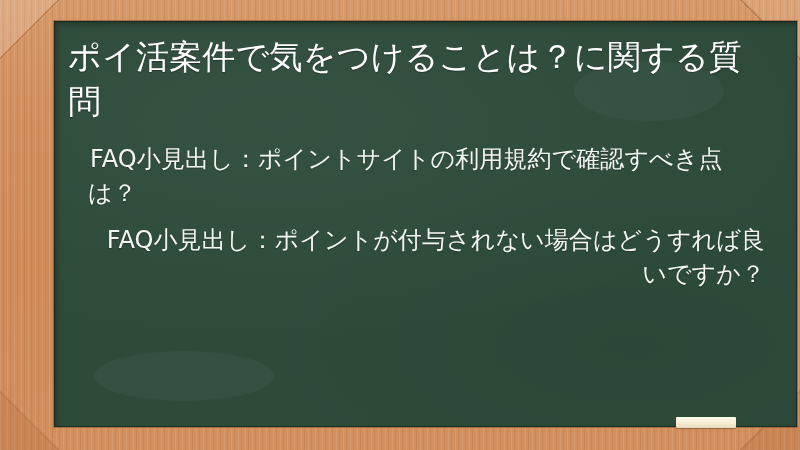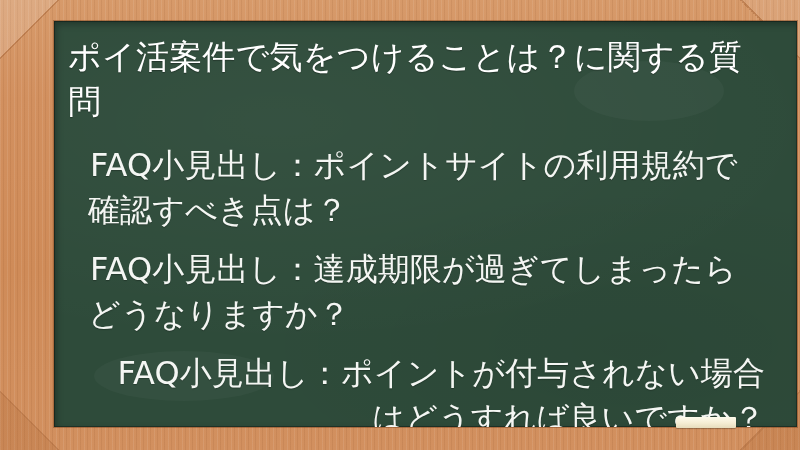--- a/index.html
+++ b/index.html
@@ -86,21 +86,21 @@
   }
 
   
   .faq-list {
     list-style: none;
     margin: 18px 0 0 0;
     padding: 0 10px 0 27px;
   }
   .faq-item {
     color: #f4f6f3;
-    font-size: 32px;
+    font-size: 24px;
     font-weight: 400;
     line-height: 1.41;
     letter-spacing: 0.1px;
     margin-bottom: 14px;
     text-indent: 2px;
     text-shadow: 0 1px 1px rgba(0,0,0,0.26);
   }
   .faq-item:last-child { margin-bottom: 0; text-align: right; }
 
   
@@ -135,21 +135,20 @@
 
   <div class="board">
 
     <div class="dust" style="left:520px; top:40px; width:150px; height:60px;"></div>
     <div class="dust" style="left:40px; top:330px; width:180px; height:50px;"></div>
 
     <h1 class="board-title">ポイ活案件で気をつけることは？に関する質問</h1>
 
     <ul class="faq-list">
       <li class="faq-item">FAQ小見出し：ポイントサイトの利用規約で確認すべき点は？</li>
-      <li class="faq-item">FAQ小見出し：達成期限が過ぎてしまったらどうなりますか？</li>
       <li class="faq-item">FAQ小見出し：ポイントが付与されない場合はどうすれば良いですか？</li>
     </ul>
 
   </div>
 
   <div class="chalk"></div>
 
 </div>
 
 </body></html>

